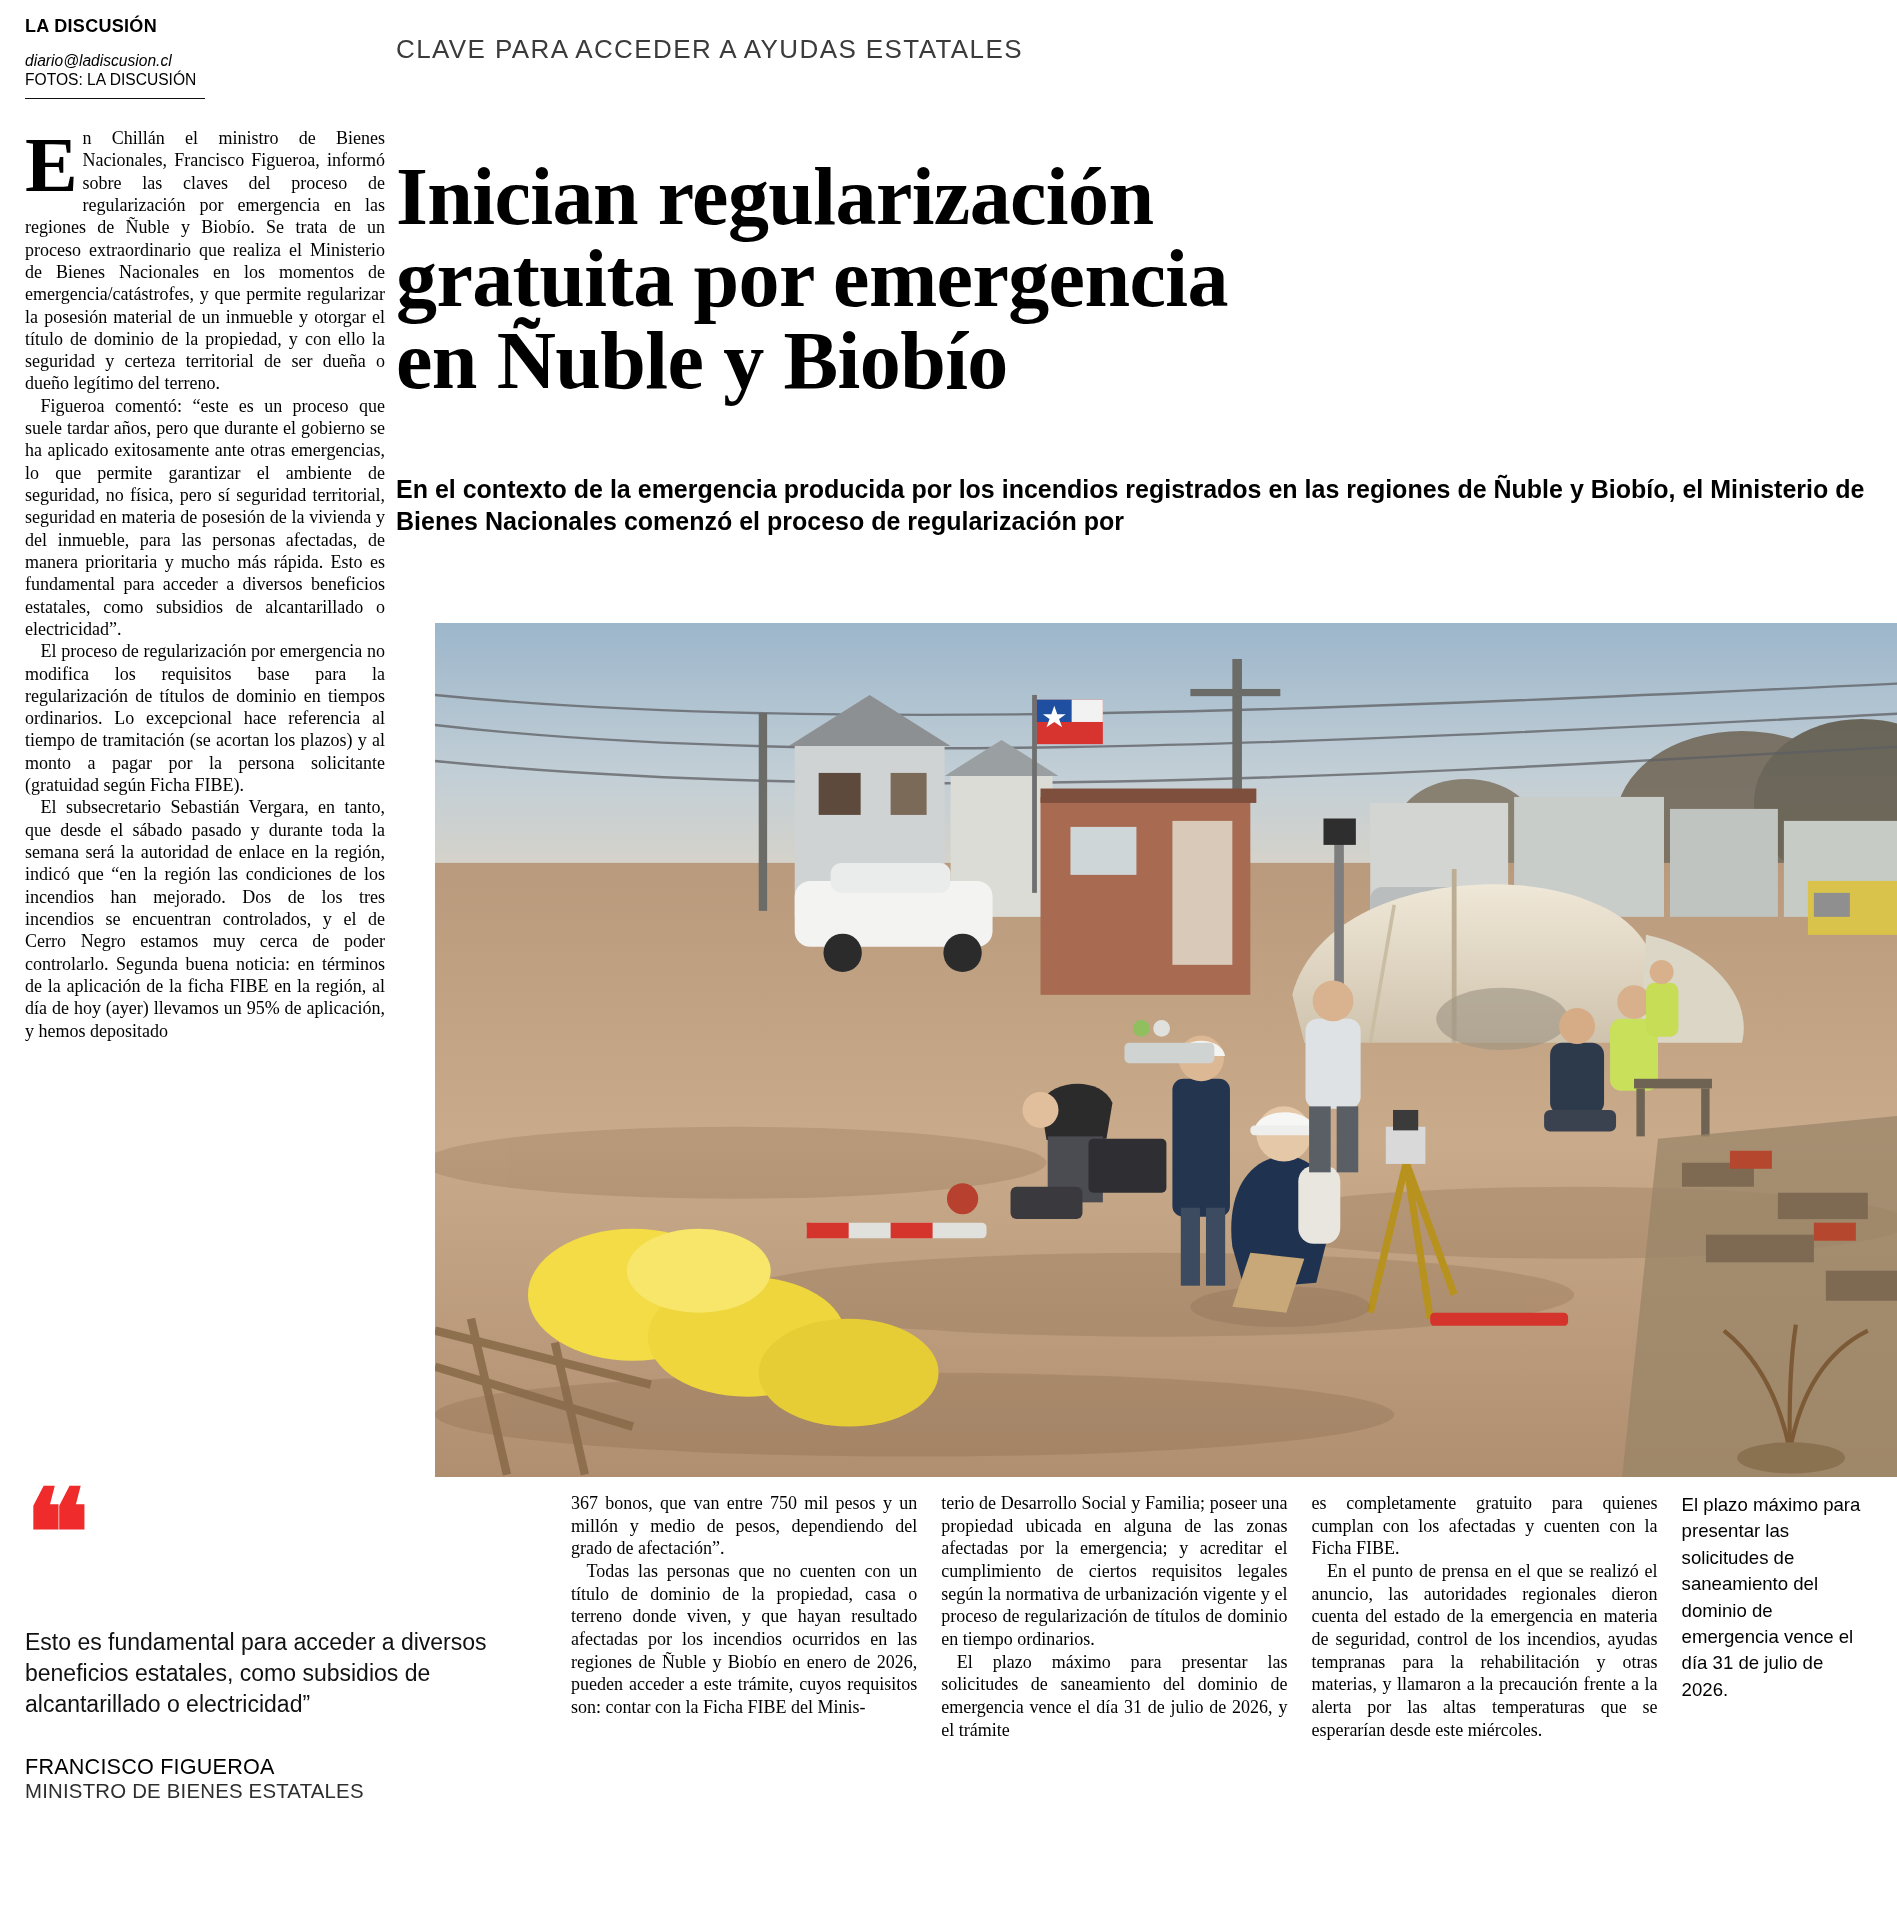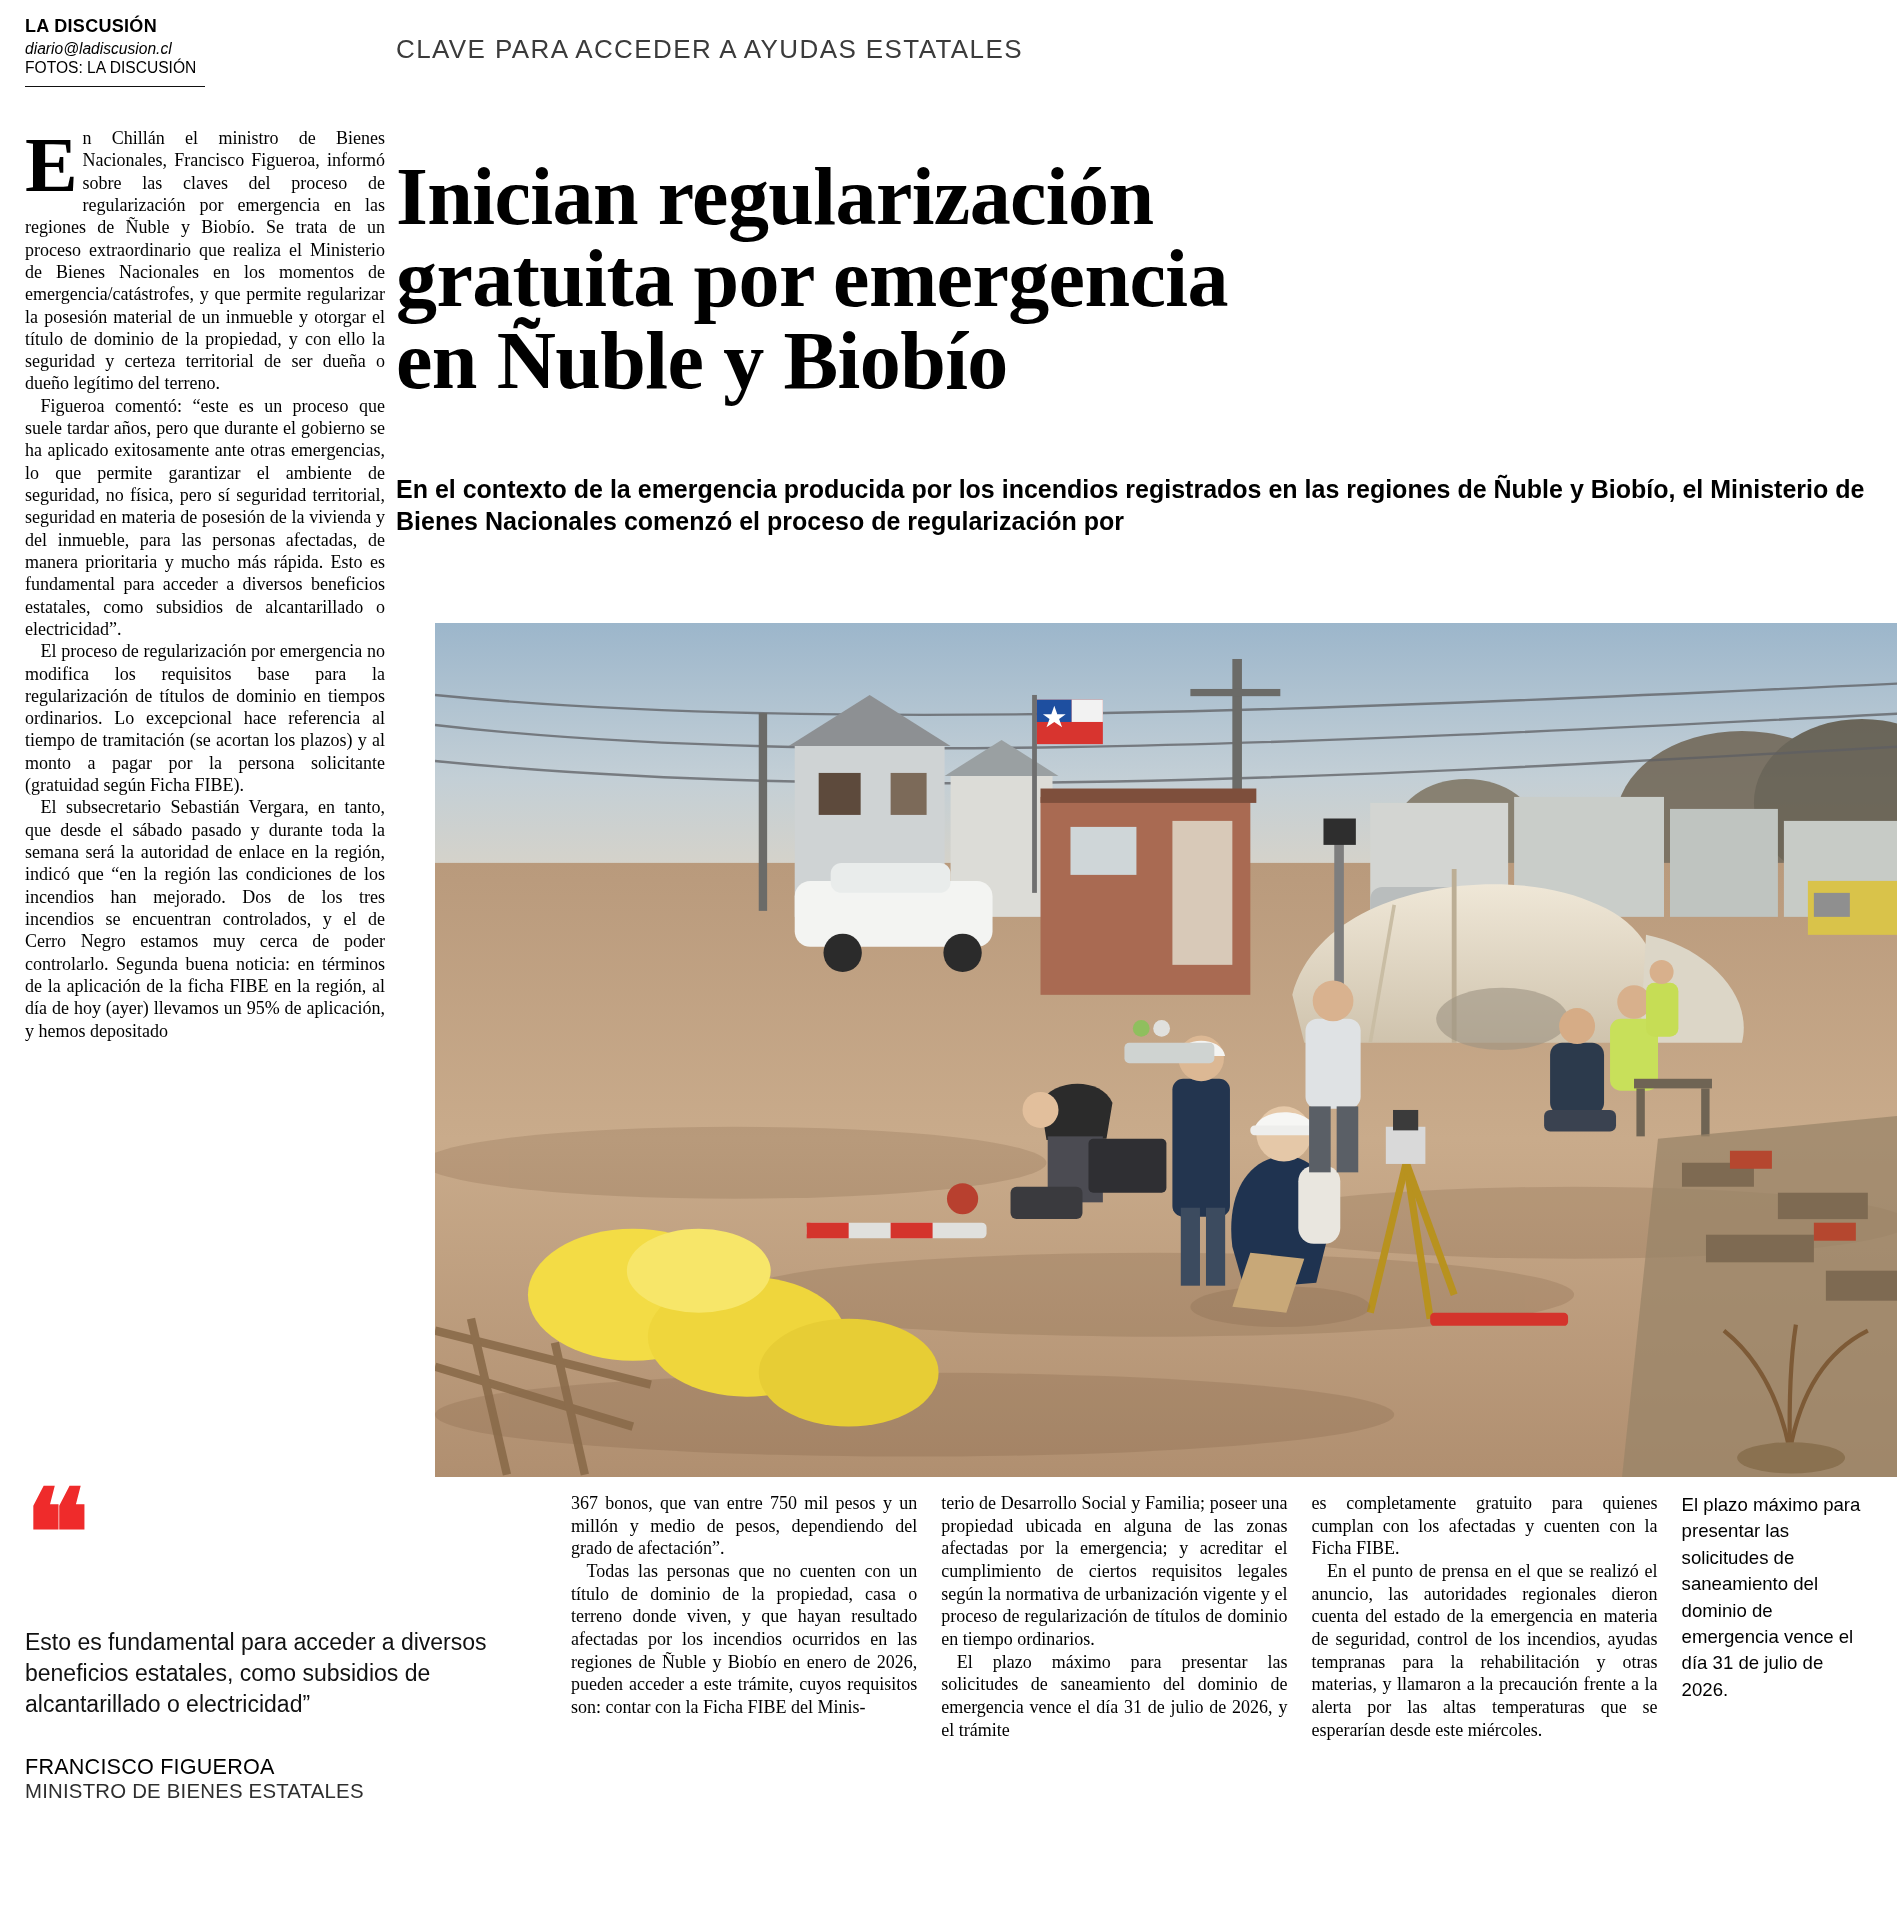--- a/index.html
+++ b/index.html
@@ -13,21 +13,21 @@
 
   
   .masthead {
     position:absolute; left:25px; top:17px; width:198px;
     font-family:"Liberation Sans", sans-serif;
   }
   .masthead .brand {
     font-weight:bold; font-size:18px; letter-spacing:0.3px; line-height:1.05;
   }
   .masthead .mail {
-    font-style:italic; font-size:15.6px; line-height:1.25; margin-top:3px;
+    font-style:italic; font-size:15.6px; line-height:1.25; margin-top:15px;
   }
   .masthead .credit {
     font-size:15.6px; line-height:1.25;
   }
   .masthead .rule {
     margin-top:8.4px; border-top:1.8px solid #111; width:180px;
   }
 
   
   .leftcol {

